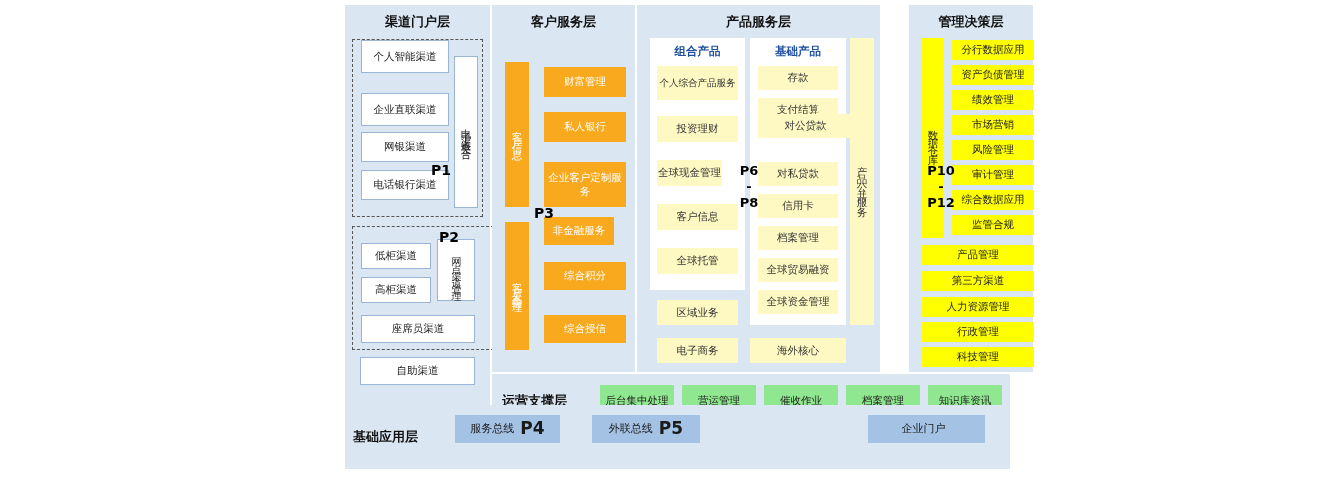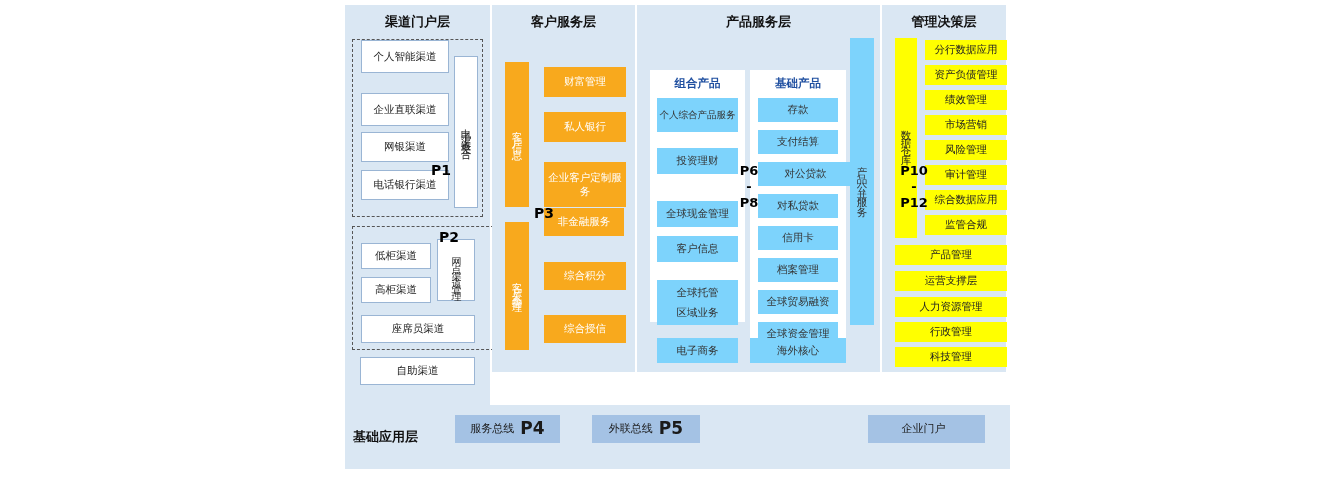--- a/index.html
+++ b/index.html
@@ -9,25 +9,25 @@
   .panel { position:absolute; background:#dae7f3; }
   .panel-title { position:absolute; top:8px; left:0; right:0; text-align:center;
     font-weight:bold; font-size:13px; color:#111; }
   .row-title { position:absolute; top:50%; transform:translateY(-50%);
     font-weight:bold; font-size:13px; color:#111; }
   .dashed { position:absolute; border:1px dashed #555; }
   .box { position:absolute; display:flex; align-items:center; justify-content:center;
     text-align:center; font-size:10.5px; color:#333; line-height:1.25; }
   .wbox { background:#ffffff; border:1px solid #9ab5d4; color:#222; }
   .obox { background:#f8a91d; color:#ffffff; }
-  .cbox { background:#7dd3fc; color:#333; }
+  .cbox { background:#fef9c3; color:#333; }
   .ybox { background:#ffff00; color:#222; }
   .gbox { background:#8fe88f; color:#222; }
   .bbox { background:#a4c2e4; color:#1a1a1a; font-size:11px; gap:6px; }
-  .subpanel { position:absolute; background:#ffffff;margin-top:32px; }
+  .subpanel { position:absolute; background:#ffffff; }
   .subhead { position:absolute; top:6px; left:0; right:0; text-align:center;
     font-weight:bold; font-size:11.5px; color:#1f4fa0; }
   .vtext { writing-mode:vertical-rl; text-orientation:upright; }
   .plabel { position:absolute; font-weight:bold; font-size:14px; color:#000; z-index:6; }
   .plines { line-height:16px; font-size:13px; text-align:center; }
   .pinline { font-weight:bold; font-size:17px; }
 </style>
 </head>
 <body>
 
@@ -59,89 +59,97 @@
   <div class="panel" style="left:147px;top:0;width:143px;height:367px">
     <div class="panel-title">客户服务层</div>
 
     <div class="box obox vtext" style="left:13px;top:57px;width:24px;height:145px;letter-spacing:6px">客户信息</div>
     <div class="box obox" style="left:52px;top:62px;width:82px;height:30px">财富管理</div>
     <div class="box obox" style="left:52px;top:107px;width:82px;height:30px">私人银行</div>
     <div class="box obox" style="left:52px;top:157px;width:82px;height:45px">企业客户定制服务</div>
     <div class="plabel" style="left:42px;top:200px">P3</div>
 
     <div class="box obox vtext" style="left:13px;top:217px;width:24px;height:128px;letter-spacing:4px">客户关系管理</div>
-    <div class="box obox" style="left:52px;top:203px;width:80px;height:28px">非金融服务</div>
+    <div class="box obox" style="left:52px;top:212px;width:70px;height:28px">非金融服务</div>
     <div class="box obox" style="left:52px;top:257px;width:82px;height:28px">综合积分</div>
     <div class="box obox" style="left:52px;top:310px;width:82px;height:28px">综合授信</div>
   </div>
 
   <div class="panel" style="left:292px;top:0;width:243px;height:367px">
     <div class="panel-title">产品服务层</div>
 
     <div class="subpanel" style="left:13px;top:33px;width:95px;height:252px">
       <div class="subhead">组合产品</div>
       <div class="box cbox" style="left:7px;top:28px;width:81px;height:34px;font-size:9.5px">个人综合产品服务</div>
       <div class="box cbox" style="left:7px;top:78px;width:81px;height:26px">投资理财</div>
-      <div class="box cbox" style="left:7px;top:131px;width:81px;height:26px">全球现金管理</div>
+      <div class="box cbox" style="left:7px;top:122px;width:65px;height:26px">全球现金管理</div>
       <div class="box cbox" style="left:7px;top:166px;width:81px;height:26px">客户信息</div>
       <div class="box cbox" style="left:7px;top:210px;width:81px;height:26px">全球托管</div>
     </div>
 
     <div class="subpanel" style="left:113px;top:33px;width:96px;height:287px">
       <div class="subhead">基础产品</div>
       <div class="box cbox" style="left:8px;top:28px;width:80px;height:24px">存款</div>
       <div class="box cbox" style="left:8px;top:60px;width:80px;height:24px">支付结算</div>
-      <div class="box cbox" style="left:8px;top:92px;width:95px;height:24px">对公贷款</div>
+      <div class="box cbox" style="left:8px;top:76px;width:95px;height:24px">对公贷款</div>
       <div class="box cbox" style="left:8px;top:124px;width:80px;height:24px">对私贷款</div>
       <div class="box cbox" style="left:8px;top:156px;width:80px;height:24px">信用卡</div>
       <div class="box cbox" style="left:8px;top:188px;width:80px;height:24px">档案管理</div>
       <div class="box cbox" style="left:8px;top:220px;width:80px;height:24px">全球贸易融资</div>
       <div class="box cbox" style="left:8px;top:252px;width:80px;height:24px">全球资金管理</div>
     </div>
 
     <div class="plabel plines" style="left:98px;top:158px;width:28px">
       <div>P6</div>
       <div>-</div>
       <div>P8</div>
     </div>
 
     <div class="box cbox vtext" style="left:213px;top:33px;width:24px;height:287px;letter-spacing:8px">产品公共服务</div>
 
     <div class="box cbox" style="left:20px;top:295px;width:81px;height:25px">区域业务</div>
     <div class="box cbox" style="left:20px;top:333px;width:81px;height:25px">电子商务</div>
     <div class="box cbox" style="left:113px;top:333px;width:96px;height:25px">海外核心</div>
   </div>
 
-  <div class="panel" style="left:537px;top:0;width:124px;height:367px">
+  <div class="panel" style="left:564px;top:0;width:124px;height:367px">
     <div class="panel-title">管理决策层</div>
 
     <div class="box ybox vtext" style="left:13px;top:33px;width:22px;height:200px;letter-spacing:8px">数据仓库</div>
 
     <div class="plabel plines" style="left:10px;top:158px;width:44px">
       <div>P10</div>
       <div>-</div>
       <div>P12</div>
     </div>
 
     <div class="box ybox" style="left:43px;top:35px;width:82px;height:20px">分行数据应用</div>
     <div class="box ybox" style="left:43px;top:60px;width:82px;height:20px">资产负债管理</div>
     <div class="box ybox" style="left:43px;top:85px;width:82px;height:20px">绩效管理</div>
     <div class="box ybox" style="left:43px;top:110px;width:82px;height:20px">市场营销</div>
     <div class="box ybox" style="left:43px;top:135px;width:82px;height:20px">风险管理</div>
     <div class="box ybox" style="left:43px;top:160px;width:82px;height:20px">审计管理</div>
     <div class="box ybox" style="left:43px;top:185px;width:82px;height:20px">综合数据应用</div>
     <div class="box ybox" style="left:43px;top:210px;width:82px;height:20px">监管合规</div>
 
     <div class="box ybox" style="left:13px;top:240px;width:112px;height:20px">产品管理</div>
-    <div class="box ybox" style="left:13px;top:266px;width:112px;height:20px">运营支撑层</div>
+    <div class="box ybox" style="left:13px;top:266px;width:112px;height:20px">第三方渠道</div>
     <div class="box ybox" style="left:13px;top:292px;width:112px;height:20px">人力资源管理</div>
     <div class="box ybox" style="left:13px;top:317px;width:112px;height:20px">行政管理</div>
     <div class="box ybox" style="left:13px;top:342px;width:112px;height:20px">科技管理</div>
   </div>
 
+  <div class="panel" style="left:147px;top:369px;width:518px;height:53px">
+    <div class="row-title" style="left:10px">运营支撑层</div>
+    <div class="box gbox" style="left:108px;top:11px;width:74px;height:31px">后台集中处理</div>
+    <div class="box gbox" style="left:190px;top:11px;width:74px;height:31px">营运管理</div>
+    <div class="box gbox" style="left:272px;top:11px;width:74px;height:31px">催收作业</div>
+    <div class="box gbox" style="left:354px;top:11px;width:74px;height:31px">档案管理</div>
+    <div class="box gbox" style="left:436px;top:11px;width:74px;height:31px">知识库资讯</div>
+  </div>
 
   <div class="panel" style="left:0;top:400px;width:665px;height:64px">
     <div class="row-title" style="left:8px">基础应用层</div>
     <div class="box bbox" style="left:110px;top:10px;width:105px;height:28px">
       <span>服务总线</span>
       <span class="pinline">P4</span>
     </div>
     <div class="box bbox" style="left:247px;top:10px;width:108px;height:28px">
       <span>外联总线</span>
       <span class="pinline">P5</span>

